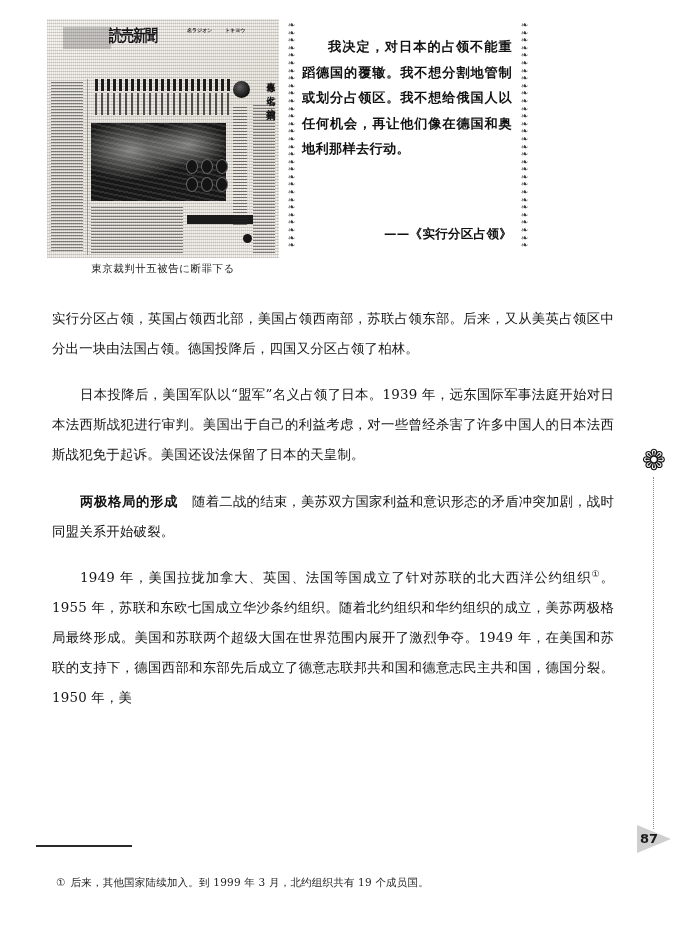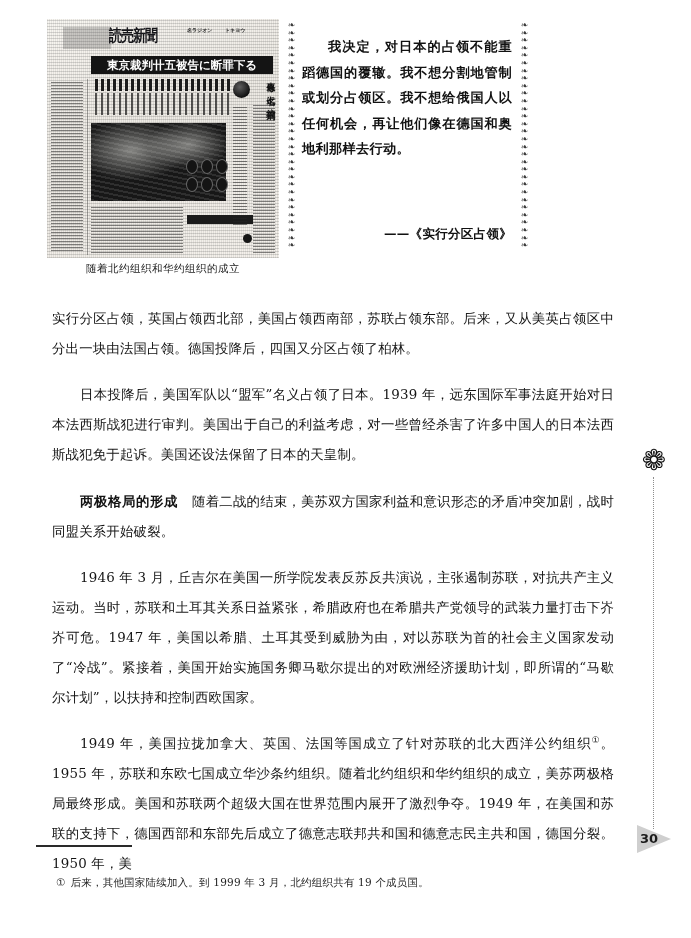--- a/index.html
+++ b/index.html
@@ -353,21 +353,20 @@
 <div class="page">
 
   <div class="top-block">
 
     <div class="figure">
       <div class="news-scan"></div>
       <div class="news-masthead"></div>
       <div class="masthead-title">読売新聞</div>
       <div class="masthead-side a">名ラジオン</div>
       <div class="masthead-side b">トキヨウ</div>
-      <div class="headline-bar">東京裁判卄五被告に断罪下る</div>
       <div class="news-circle"></div>
       <div class="vert-rule"></div>
       <div class="news-ticks"></div>
       <div class="news-ticks2"></div>
       <div class="news-photo"></div>
       <div class="news-ovals">
         <div class="oval" style="left:0px;  top:0px;"></div>
         <div class="oval" style="left:15px; top:0px;"></div>
         <div class="oval" style="left:30px; top:0px;"></div>
         <div class="oval" style="left:0px;  top:18px;"></div>
@@ -376,48 +375,47 @@
       </div>
       <div class="news-sidehead" style="right:2px; top:56px; font-size:9px;">東條ら七名に絞首刑</div>
       <div class="news-bottombar"></div>
       <div class="news-dot"></div>
       <div class="news-col" style="left:4px;  top:62px;  width:32px; height:170px;"></div>
       <div class="news-col" style="left:44px; top:186px; width:92px; height:48px;"></div>
       <div class="news-col" style="left:186px;top:86px;  width:14px; height:120px;"></div>
       <div class="news-col" style="left:206px;top:86px;  width:22px; height:148px;"></div>
     </div>
 
-    <div class="fig-caption">随着北约组织和华约组织的成立</div>
+    <div class="fig-caption">東京裁判卄五被告に断罪下る</div>
 
     <div class="quote-card">
       <div class="orn-border left">❧❧❧❧❧❧❧❧❧❧❧❧❧❧❧❧❧❧❧❧❧❧❧❧❧❧❧❧❧❧</div>
       <div class="orn-border right">❧❧❧❧❧❧❧❧❧❧❧❧❧❧❧❧❧❧❧❧❧❧❧❧❧❧❧❧❧❧</div>
       <div class="quote-body">我决定，对日本的占领不能重蹈德国的覆辙。我不想分割地管制或划分占领区。我不想给俄国人以任何机会，再让他们像在德国和奥地利那样去行动。</div>
       <div class="quote-source">——《实行分区占领》</div>
     </div>
   </div>
 
   <div class="body-text">
     <p class="para noindent">实行分区占领，英国占领西北部，美国占领西南部，苏联占领东部。后来，又从美英占领区中分出一块由法国占领。德国投降后，四国又分区占领了柏林。</p>
 
     <p class="para gap">日本投降后，美国军队以“盟军”名义占领了日本。1939 年，远东国际军事法庭开始对日本法西斯战犯进行审判。美国出于自己的利益考虑，对一些曾经杀害了许多中国人的日本法西斯战犯免于起诉。美国还设法保留了日本的天皇制。</p>
 
 
     <p class="para gap"><b class="lead">两极格局的形成</b><span style="margin-left:14px;">随着二战的结束，美苏双方国家利益和意识形态的矛盾冲突加剧，战时同盟关系开始破裂。</span></p>
 
-    <p class="para">1946 年 3 月，丘吉尔在美国一所学院发表反苏反共演说，主张遏制苏联，对抗共产主义运动。当时，苏联和土耳其关系日益紧张，希腊政府也在希腊共产党领导的武装力量打击下岕岕可危。1947 年，美国以希腊、土耳其受到威胁为由，对以苏联为首的社会主义国家发动了“冷战”。紧接着，美国开始实施国务卿马歇尔提出的对欧洲经济援助计划，即所谓的“马歇尔计划”，以扶持和控制西欧国家。</p>
 
     <p class="para"><span>1949 年，美国拉拢加拿大、英国、法国等国成立了针对苏联的北大西洋公约组织</span><span class="fn-ref">①</span><span>。1955 年，苏联和东欧七国成立华沙条约组织。随着北约组织和华约组织的成立，美苏两极格局最终形成。美国和苏联两个超级大国在世界范围内展开了激烈争夺。1949 年，在美国和苏联的支持下，德国西部和东部先后成立了德意志联邦共和国和德意志民主共和国，德国分裂。1950 年，美</span></p>
   </div>
 
   <div class="fn-rule"></div>
   <div class="footnote"><span>①</span><span style="margin-left:5px;">后来，其他国家陆续加入。到 1999 年 3 月，北约组织共有 19 个成员国。</span></div>
 
   <div class="margin-decor">
     <div class="decor-ornament">❁</div>
     <div class="decor-line"></div>
     <div class="page-num">
       <div class="tri"></div>
-      <div class="num">30</div>
+      <div class="num">87</div>
     </div>
   </div>
 
 </div>
 
 </body></html>

